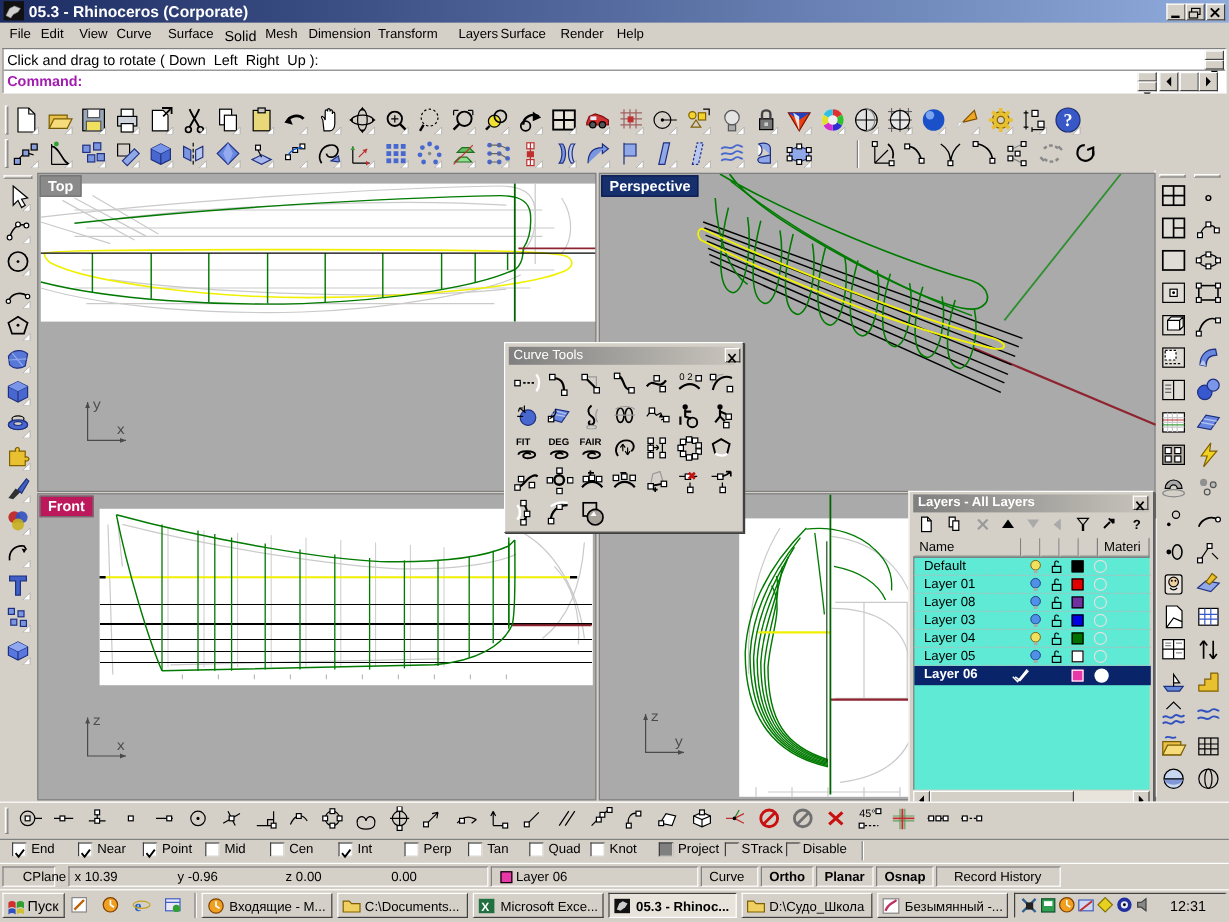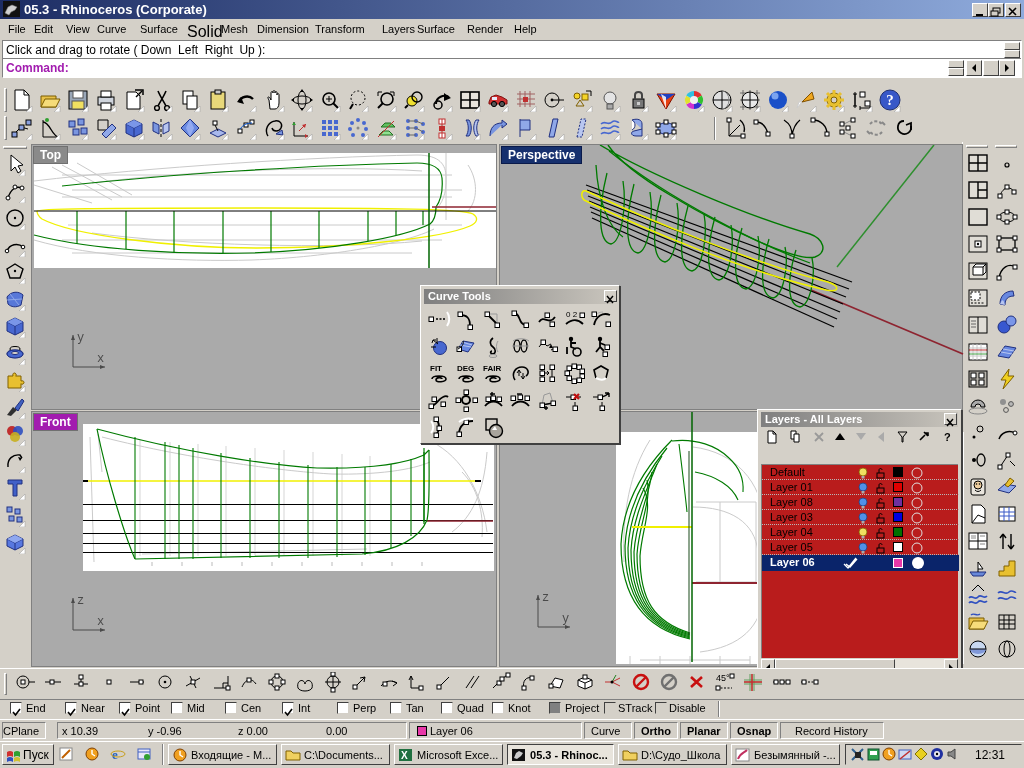--- a/index.html
+++ b/index.html
@@ -25,21 +25,21 @@
     </svg></div>
 <div class="ab btn" style="left:1005px;top:3px;width:16px;height:14px"><svg width="14" height="12">
       <path d="M3,2 L10,9 M10,2 L3,9" stroke="#000" stroke-width="1.6"></path>
     </svg></div>
 <div class="ab" style="left:0;top:19px;width:1024px;height:20px;background:#d4d0c8"></div>
 <div class="ab" style="left:8px;top:23px;font-size:11px;color:#000">File</div>
 <div class="ab" style="left:34px;top:23px;font-size:11px;color:#000">Edit</div>
 <div class="ab" style="left:66px;top:23px;font-size:11px;color:#000">View</div>
 <div class="ab" style="left:97px;top:23px;font-size:11px;color:#000">Curve</div>
 <div class="ab" style="left:140px;top:23px;font-size:11px;color:#000">Surface</div>
-<div class="ab" style="left:187px;top:23px;font-size:16px;color:#000">Solid</div>
+<div class="ab" style="left:187px;top:23px;font-size:12px;color:#000">Solid</div>
 <div class="ab" style="left:221px;top:23px;font-size:11px;color:#000">Mesh</div>
 <div class="ab" style="left:257px;top:23px;font-size:11px;color:#000">Dimension</div>
 <div class="ab" style="left:315px;top:23px;font-size:11px;color:#000">Transform</div>
 <div class="ab" style="left:382px;top:23px;font-size:11px;color:#000">Layers</div>
 <div class="ab" style="left:417px;top:23px;font-size:11px;color:#000">Surface</div>
 <div class="ab" style="left:467px;top:23px;font-size:11px;color:#000">Render</div>
 <div class="ab" style="left:514px;top:23px;font-size:11px;color:#000">Help</div>
 <div class="ab in" style="left:2px;top:40px;width:1020px;height:38px;background:#fff"></div>
 <div class="ab" style="left:6px;top:43px;font-size:12px;color:#000">Click and drag to rotate ( Down&nbsp; Left&nbsp; Right&nbsp; Up ):</div>
 <div class="ab" style="left:3px;top:58px;width:1018px;height:1px;background:#808080"></div>
@@ -853,21 +853,21 @@
         <line x1="360" y1="150" x2="360" y2="154"></line>
         <line x1="390" y1="150" x2="390" y2="154"></line>
       </g>
 </svg>
 <div class="ab" style="left:33px;top:180px"><svg width="46" height="48">
         <path d="M8,6 L8,38 L40,38" fill="none" stroke="#4a4a4a"></path>
         <path d="M8,6 L6,11 L10,11 Z M40,38 L35,36 L35,40 Z" fill="#4a4a4a"></path>
         <text x="12" y="12" font-size="12" fill="#4a4a4a" font-family="Liberation Mono">z</text>
         <text x="32" y="33" font-size="12" fill="#4a4a4a" font-family="Liberation Mono">x</text>
       </svg></div>
-<div class="ab vplabel" style="left:1px;top:1px;background:#a21caf;border:1px solid #707070">Front</div>
+<div class="ab vplabel" style="left:1px;top:1px;background:#be185d;border:1px solid #707070">Front</div>
 </div>
 <div class="ab" style="left:499px;top:411px;width:464px;height:256px;background:#aaaaaa;border:1px solid #808080">
 <svg class="ab" style="left:0;top:0" width="464" height="256">
 <rect x="116" y="20" width="348" height="232" fill="#ffffff"></rect>
 <g stroke="#cacaca" fill="none">
 <path d="M193,35 C235,40 262,70 264,110 L264,180 C262,215 240,235 200,240"></path>
 <path d="M196,90 L256,90 L256,170 L196,170 M220,90 L220,170"></path>
 <path d="M193,95 C230,95 255,110 258,140"></path>
 <path d="M140,248 L250,248 M130,244 L130,252 M160,244 L160,252 M190,244 L190,252 M220,244 L220,252 M250,244 L250,252"></path>
 <path d="M150,28 C130,60 122,100 124,150"></path>
@@ -888,21 +888,21 @@
 <line x1="189" y1="39" x2="189" y2="223" stroke="#1a4a1a" stroke-width="1"></line>
 </svg>
 <div class="ab" style="left:30px;top:177px"><svg width="46" height="48">
         <path d="M8,6 L8,38 L40,38" fill="none" stroke="#4a4a4a"></path>
         <path d="M8,6 L6,11 L10,11 Z M40,38 L35,36 L35,40 Z" fill="#4a4a4a"></path>
         <text x="12" y="12" font-size="12" fill="#4a4a4a" font-family="Liberation Mono">z</text>
         <text x="32" y="33" font-size="12" fill="#4a4a4a" font-family="Liberation Mono">y</text>
       </svg></div>
 </div>
 <div class="ab out" style="left:420px;top:285px;width:200px;height:159px;background:#d4d0c8;box-shadow:1px 1px 0 #404040">
-<div class="ab" style="left:3px;top:3px;width:188px;height:15px;background:linear-gradient(to right,#7f7f7f,#c8c4bc);color:#fff;font-weight:bold;font-size:11px;padding-left:4px;line-height:15px">Curve Tools</div>
+<div class="ab" style="left:3px;top:3px;width:188px;height:15px;background:linear-gradient(to right,#7f7f7f,#c8c4bc);color:#fff;font-weight:normal;font-size:11px;padding-left:4px;line-height:15px">Curve Tools</div>
 <div class="ab btn" style="left:183px;top:4px;width:13px;height:12px"><svg width="11" height="10">
         <path d="M2,1 L8,8 M8,1 L2,8" stroke="#000" stroke-width="1.4"></path>
       </svg></div>
 <div class="ab" style="left:7px;top:22px;width:23px;height:23px"><svg width="23" height="23" viewBox="0 0 23 23">
         <path d="M3,11 L6,11" stroke="#000" stroke-width="1.5"></path>
         <path d="M8,11 L18,11" stroke="#000" stroke-width="1.5" stroke-dasharray="2,1.5"></path>
         <rect x="1" y="9" width="4.5" height="4.5" fill="#fff" stroke="#000"></rect>
         <path d="M19,4 C22,8 22,14 19,18" stroke="#fff" stroke-width="2" fill="none"></path>
       </svg></div>
 <div class="ab" style="left:34px;top:22px;width:23px;height:23px"><svg width="23" height="23" viewBox="0 0 23 23">
@@ -1111,21 +1111,29 @@
       </svg></div>
 <div class="ab" style="left:138px;top:20px;width:13px;height:14px"><svg width="13" height="14">
         <path d="M2,2 L11,2 L7,7 L7,12 L6,12 L6,7 Z" fill="none" stroke="#000"></path>
       </svg></div>
 <div class="ab" style="left:160px;top:20px;width:13px;height:14px"><svg width="13" height="14">
         <path d="M2,10 L7,5 M6,2 L10,6 M7,3 L10,3 L10,6" stroke="#000" stroke-width="1.6" fill="none"></path>
       </svg></div>
 <div class="ab" style="left:184px;top:20px;width:13px;height:14px"><svg width="13" height="14">
         <text x="2" y="11" font-size="11" font-weight="bold" fill="#000">?</text>
       </svg></div>
-<div class="ab" style="left:3px;top:54px;width:197px;height:194px;background:#b91c1c;border-left:1px solid #808080;border-top:1px solid #808080">
+<div class="ab" style="left:3px;top:38px;width:197px;height:16px;background:#d4d0c8">
+<div class="ab out2" style="left:0px;top:0;width:90px;height:16px;font-size:11px;padding-left:4px;line-height:14px">Name</div>
+<div class="ab out2" style="left:90px;top:0;width:16px;height:16px;font-size:11px;padding-left:4px;line-height:14px"></div>
+<div class="ab out2" style="left:106px;top:0;width:16px;height:16px;font-size:11px;padding-left:4px;line-height:14px"></div>
+<div class="ab out2" style="left:122px;top:0;width:16px;height:16px;font-size:11px;padding-left:4px;line-height:14px"></div>
+<div class="ab out2" style="left:138px;top:0;width:16px;height:16px;font-size:11px;padding-left:4px;line-height:14px"></div>
+<div class="ab out2" style="left:154px;top:0;width:43px;height:16px;font-size:11px;padding-left:4px;line-height:14px">Materi</div>
+</div>
+<div class="ab" style="left:3px;top:54px;width:197px;height:194px;background:#5eead4;border-left:1px solid #808080;border-top:1px solid #808080">
 <div class="ab" style="left:0;top:0px;width:197px;height:15px;border-bottom:1px dotted #b8b8b8">
 <div class="ab" style="left:8px;top:1px;font-size:11px">Default</div>
 <div class="ab" style="left:95px;top:1px"><svg width="12" height="13">
             <circle cx="6" cy="5" r="4" fill="#f0e060" stroke="#806000" stroke-width="0.8"></circle>
             <rect x="4.5" y="9" width="3" height="2.5" fill="#aaa"></rect>
           </svg></div>
 <div class="ab" style="left:113px;top:1px"><svg width="12" height="13">
             <rect x="2" y="6" width="7" height="5" fill="none" stroke="#000"></rect>
             <path d="M4,6 L4,3 C4,1 7,1 7,3" fill="none" stroke="#000"></path>
           </svg></div>
@@ -1393,21 +1401,21 @@
 <div class="ab" style="left:457px;top:702px;font-size:11px;">Quad</div>
 <div class="ab in2" style="left:492px;top:702px;width:12px;height:12px;background:#fff;padding:0 0 0 1px"></div>
 <div class="ab" style="left:508px;top:702px;font-size:11px;">Knot</div>
 <div class="ab in2" style="left:549px;top:702px;width:12px;height:12px;background:#808080"></div>
 <div class="ab" style="left:565px;top:702px;font-size:11px">Project</div>
 <div class="ab in2" style="left:604px;top:702px;width:12px;height:12px;background:#d4d0c8"></div>
 <div class="ab" style="left:618px;top:702px;font-size:11px">STrack</div>
 <div class="ab in2" style="left:655px;top:702px;width:12px;height:12px;background:#d4d0c8"></div>
 <div class="ab" style="left:669px;top:702px;font-size:11px">Disable</div>
 <div class="ab" style="left:0;top:719px;width:1024px;height:22px;background:#d4d0c8;border-top:1px solid #fff"></div>
-<div class="ab in" style="left:2px;top:722px;width:44px;height:17px;font-size:11px;padding:2px 0 0 0;color:#000">CPlane</div>
+<div class="ab in" style="left:2px;top:722px;width:44px;height:17px;font-size:11px;padding:2px 0 0 16px;color:#000">CPlane</div>
 <div class="ab in" style="left:57px;top:722px;width:350px;height:17px;font-size:11px;padding:2px 0 0 6px;color:#000">
     <span style="position:absolute;left:4px">x 10.39</span>
     <span style="position:absolute;left:90px">y -0.96</span>
     <span style="position:absolute;left:180px">z 0.00</span>
     <span style="position:absolute;left:268px">0.00</span>
   </div>
 <div class="ab in" style="left:409px;top:722px;width:173px;height:17px;font-size:11px;padding:2px 0 0 6px;color:#000">
     <span style="position:absolute;left:7px;top:3px;width:10px;height:10px;background:#e838a8;border:1px solid #000"></span>
     <span style="position:absolute;left:20px">Layer 06</span>
   </div>

